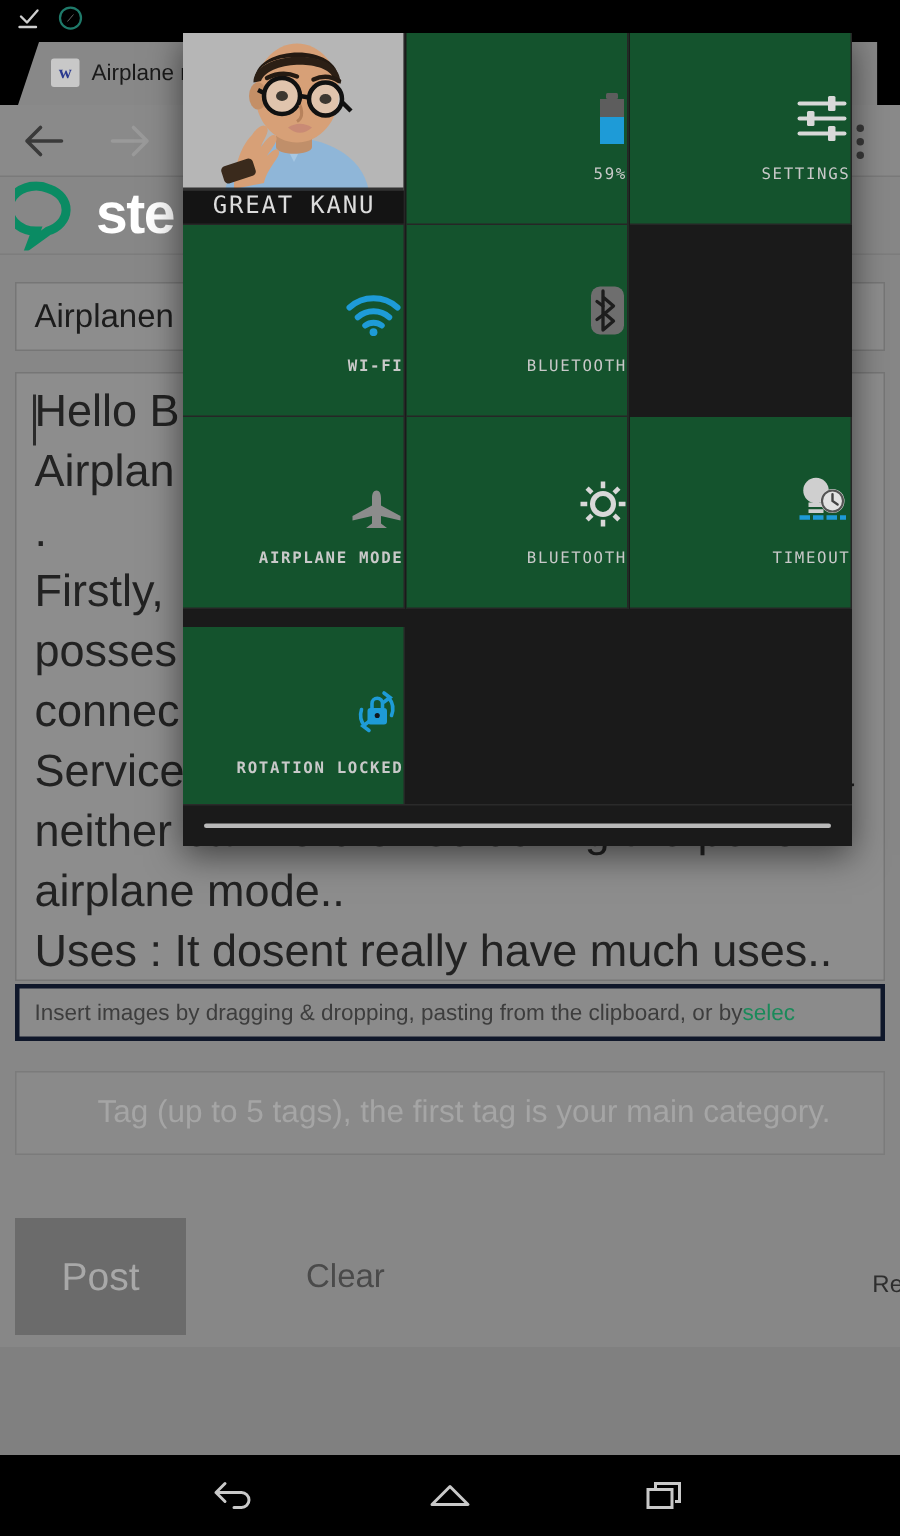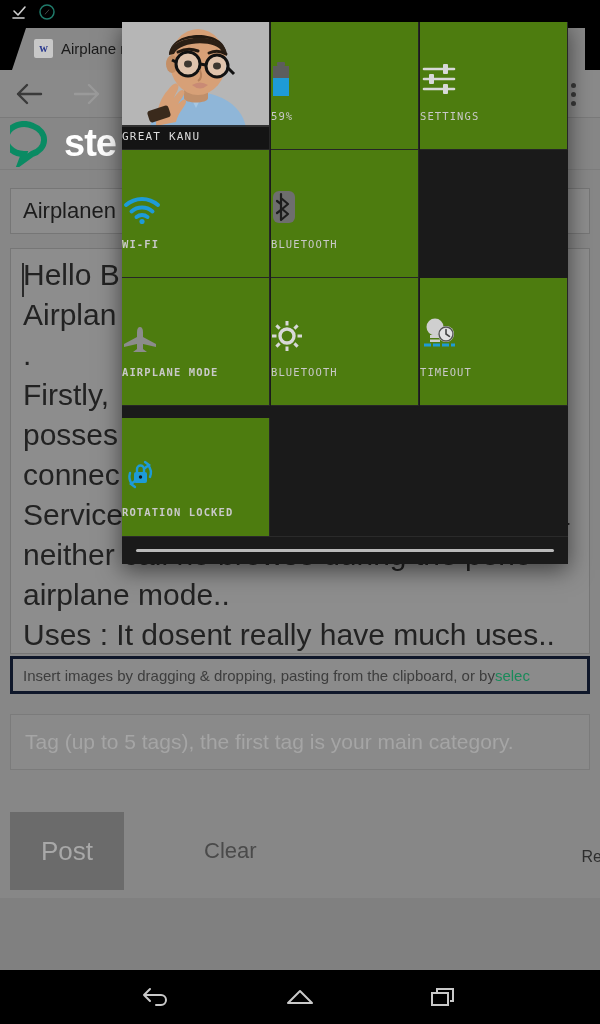--- a/index.html
+++ b/index.html
@@ -83,63 +83,63 @@
     margin:2px 10px 0 10px; height:38px; background:#8b8b8b; border:3px solid #0f172a;
     display:flex; align-items:center; padding:0 10px; overflow:hidden;
   }
   .hint-text{ font-size:15px; color:#3d3d3d; white-space:nowrap;}
   .hint-link{ color:#1a8a5a; }
 
   .tag-field{
     margin:20px 10px 0 10px; height:56px; background:#8a8a8a; border:1px solid #7b7b7b;
     display:flex; align-items:center; padding:0 14px;
   }
-  .tag-ph{ font-size:21px; color:#a5a5a5;}
+  .tag-ph{ font-size:21px; color:#a5a5a5;margin-left:40px;}
 
   .actions{ margin-top:42px; height:92px; position:relative; }
   .post-btn{
     position:absolute; left:10px; top:0; width:114px; height:78px;
     background:#6b6b6b; display:flex;align-items:center;justify-content:center;
   }
   .post-btn span{ font-size:26px; color:#a8a8a8;}
   .clear-btn{ position:absolute; left:176px; top:26px; font-size:22px; color:#4a4a4a;margin-left:28px;}
   .resteem{ position:absolute; right:-2px; top:36px; font-size:16px; color:#2e2e2e; white-space:nowrap;}
 
   
   .qs-panel{
     position:absolute; left:122px; top:22px; width:446px; height:542px;
     background:#1a1a1a; z-index:40;
     box-shadow:0 6px 22px rgba(0,0,0,.55);
   }
   .qs-grid{ position:relative; width:446px; height:514px; }
   .qs-tile{
     position:absolute; width:148px; height:128px;
     border-right:1px solid #262626; border-bottom:1px solid #262626;
-    display:flex; flex-direction:column; align-items:flex-start; justify-content:center;
-    background:#4d7c0f;
+    display:flex; flex-direction:column; align-items:flex-end; justify-content:center;
+    background:#14532d;
   }
   .qs-tile .ic{ height:46px; display:flex; align-items:flex-end; justify-content:center;}
   .qs-tile .lb{
     margin-top:14px; font-size:10.5px; letter-spacing:1.1px; color:#c9c9c9;
     font-family:"DejaVu Sans Mono", monospace; text-align:center;
   }
   
   .t-r0{ top:0; } .t-r1{ top:128px; } .t-r2{ top:256px; } .t-r3{ top:396px; }
   .t-c0{ left:0;font-weight:bold; } .t-c1{ left:149px; } .t-c2{ left:298px; }
 
   
   .qs-user{
     position:absolute; left:0; top:0; width:148px; height:128px;
     background:#1a1a1a; overflow:hidden;
     border-right:1px solid #262626; border-bottom:1px solid #262626;
   }
   .av-wrap{ position:absolute; inset:0 0 22px 0; background:#b4b4b4; overflow:hidden;}
   .qs-user .name{
     position:absolute; left:0; bottom:0; width:148px; height:24px; line-height:24px;
-    color:#dcdcdc; font-size:11px; letter-spacing:1.2px;
+    text-align:center; color:#dcdcdc; font-size:16px; letter-spacing:1.2px;
     font-family:"DejaVu Sans Mono", monospace; background:rgba(20,20,20,.82);
   }
 
   .qs-handlebar{
     position:absolute; left:0; bottom:0; width:446px; height:28px;
     background:#1a1a1a; border-top:1px solid #2a2a2a;
     display:flex; align-items:center; justify-content:center;
   }
   .qs-handlebar .bar{ width:418px; height:3px; background:#b9b9b9; border-radius:2px;}
 

